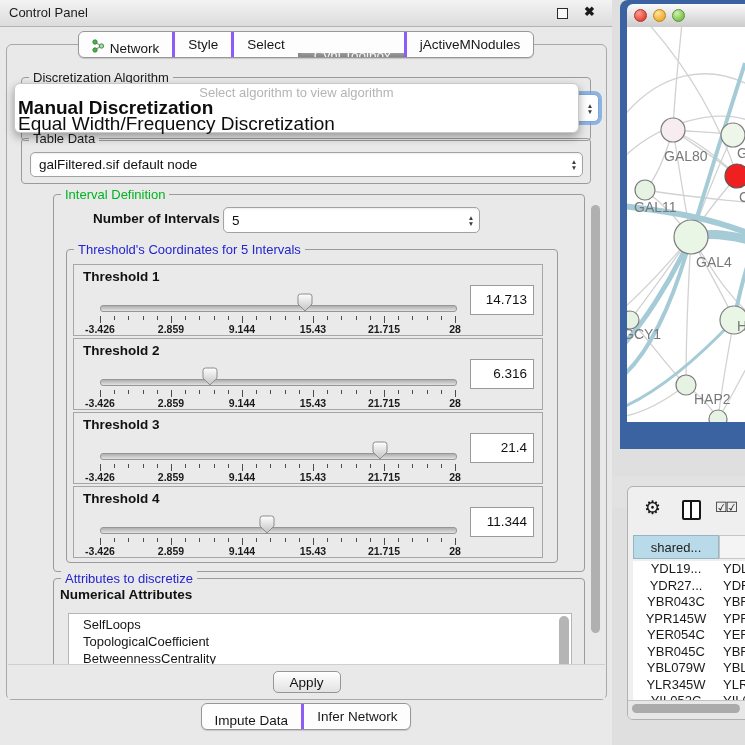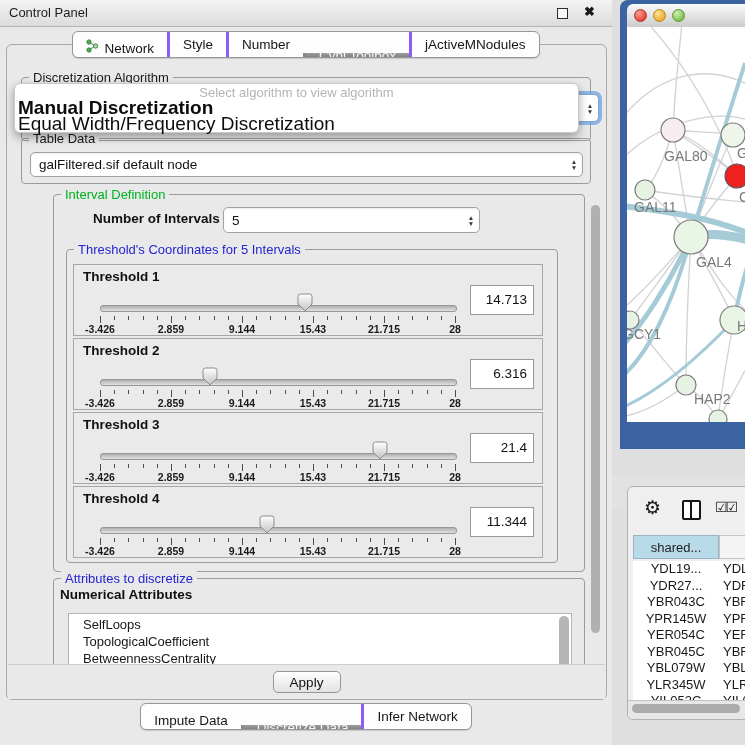--- a/index.html
+++ b/index.html
@@ -108,21 +108,21 @@
               <circle cx="3" cy="3" r="2.2" fill="#4caf50" stroke="#2e7d32" stroke-width="0.8"></circle>
               <circle cx="3" cy="11" r="2.2" fill="#4caf50" stroke="#2e7d32" stroke-width="0.8"></circle>
               <circle cx="9.5" cy="7" r="2.2" fill="#a5d6a7" stroke="#2e7d32" stroke-width="0.8"></circle>
             </svg></span>
           <span>Network</span>
         </div>
         <div class="tab">
           <span>Style</span>
         </div>
         <div class="tab">
-          <span>Number</span>
+          <span>Select</span>
         </div>
         <div class="tab sel">
           <span>Cyni Toolbox</span>
         </div>
         <div class="tab">
           <span>jActiveMNodules</span>
         </div>
       </div>
     </div>
 
@@ -380,23 +380,20 @@
     <div id="apply-bar">
       <button id="apply-btn">Apply</button>
     </div>
   </div>
 
   <div class="tabrow" id="bottom-tabs">
       <div class="tabgroup">
         <div class="tab">
           <span>Impute Data</span>
         </div>
-        <div class="tab sel">
-          <span>Discretize Data</span>
-        </div>
         <div class="tab">
           <span>Infer Network</span>
         </div>
       </div>
     </div>
 </div>
 
 <div id="net-window">
   <div id="net-titlebar">
     <span class="light r"></span>

